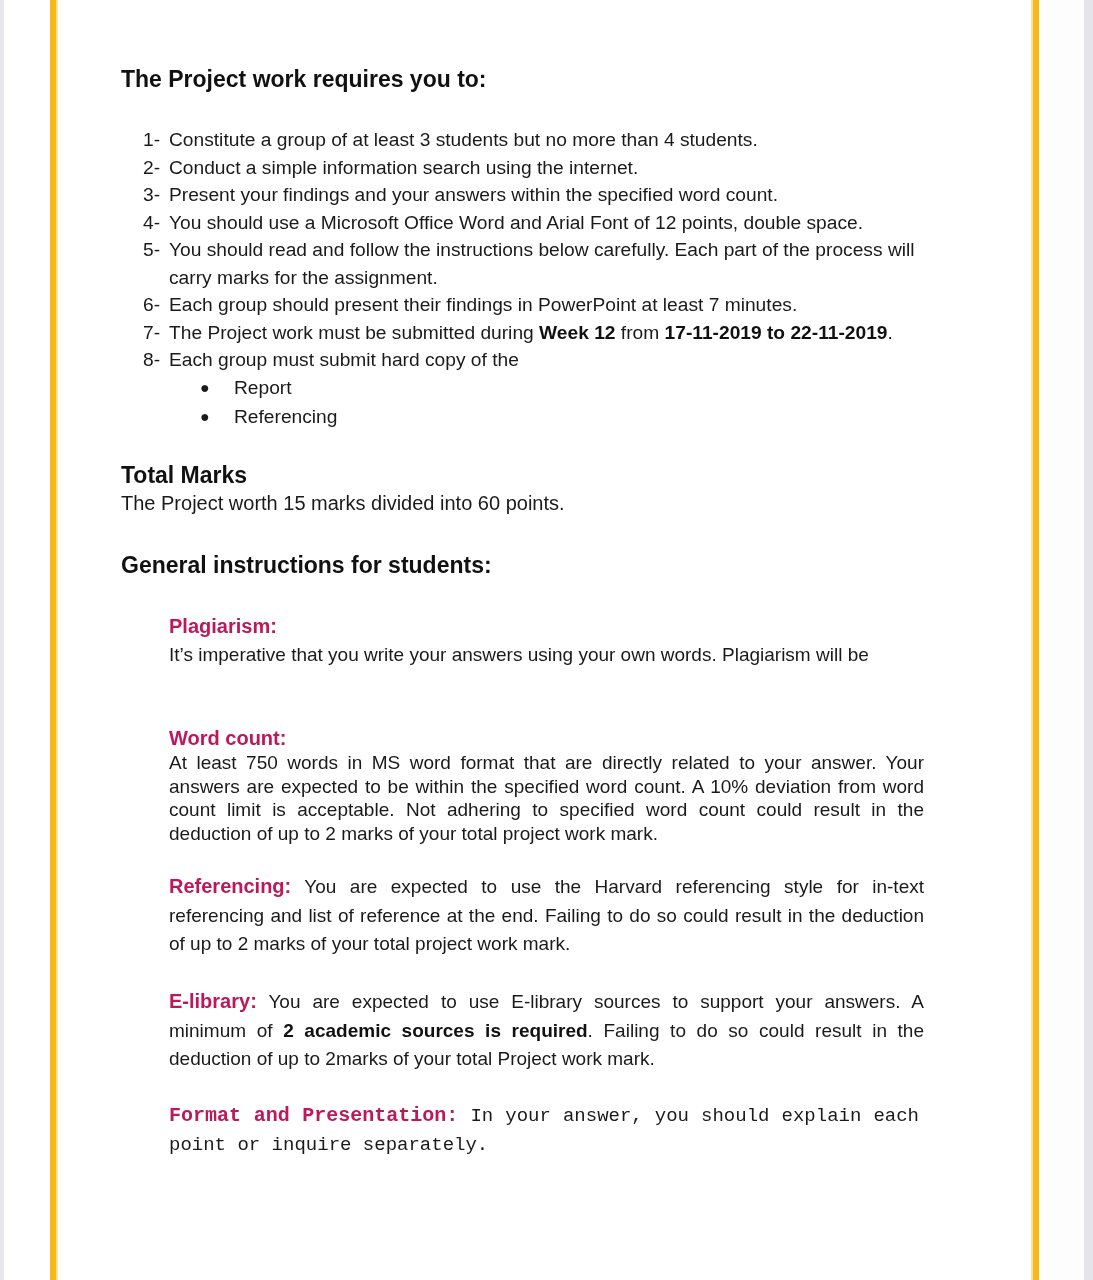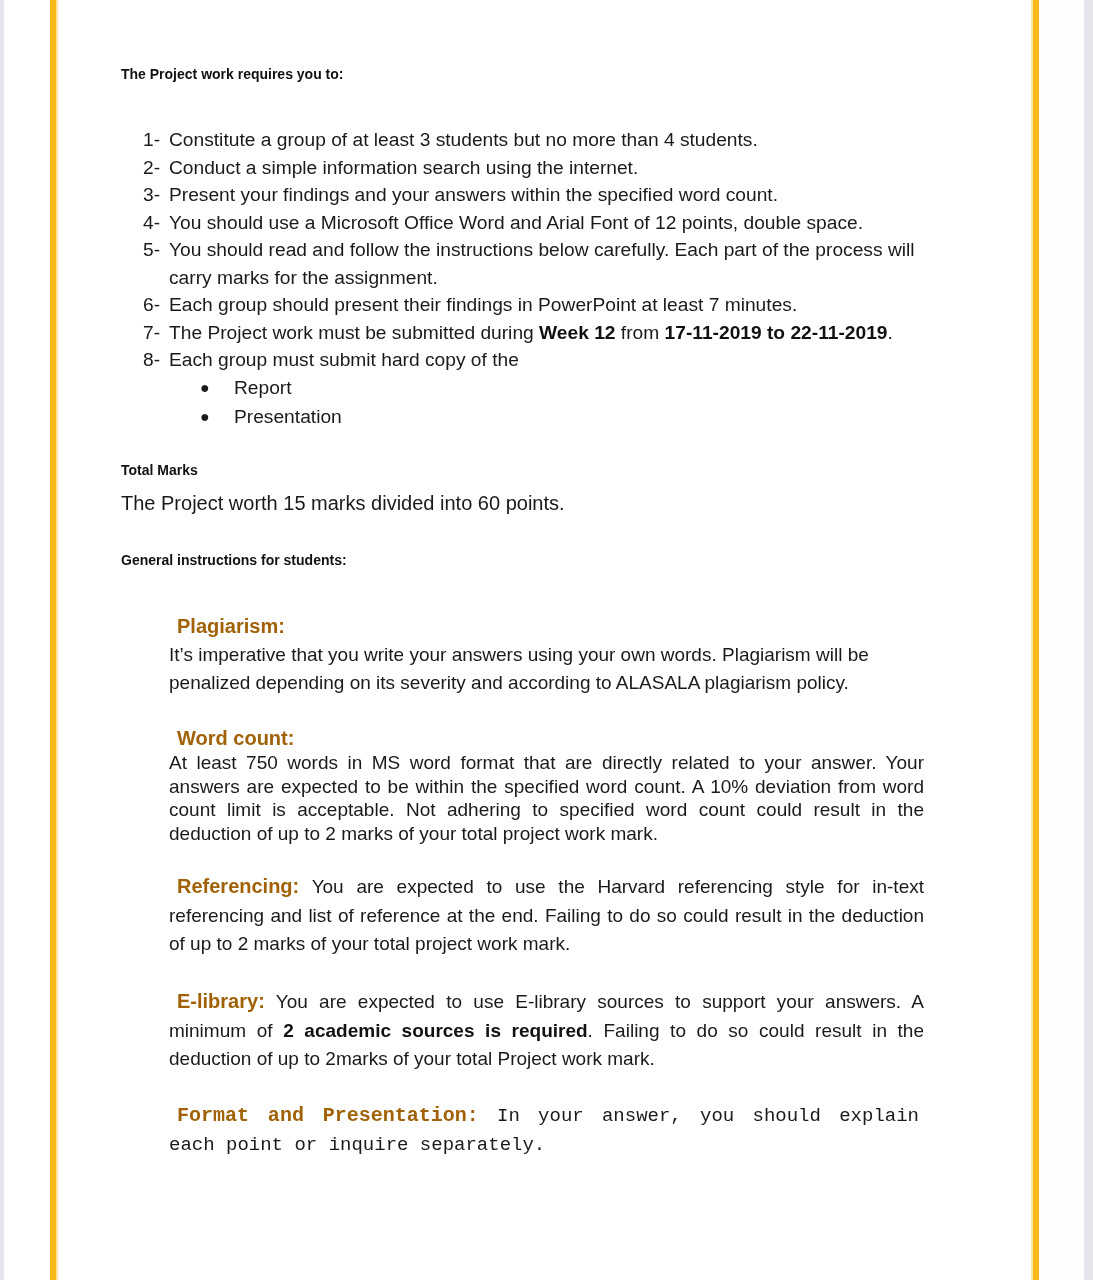--- a/index.html
+++ b/index.html
@@ -8,33 +8,33 @@
     background: #ffffff;
     font-family: "Liberation Sans", sans-serif;
     color: #1a1a1a;
   }
   .edge-left { position: absolute; left: 0; top: 0; width: 4px; height: 1280px; background: #e6e6ec; }
   .edge-right { position: absolute; left: 1084px; top: 0; width: 9px; height: 1280px; background: #e4e4ea; }
   .edge-right-inner { position: absolute; left: 1040px; top: 0; width: 44px; height: 1280px; background: #fdfdfd; }
   .border-left { position: absolute; left: 50px; top: 0; width: 6px; height: 1280px; background: #f7b81a; box-shadow: 2px 0 0 #fbe3a0; }
   .border-right { position: absolute; left: 1033px; top: 0; width: 6px; height: 1280px; background: #f7b81a; box-shadow: -2px 0 0 #fbe3a0; }
 
-  .heading { position: absolute; left: 121px; font-weight: bold; font-size: 14px; color: #111; white-space: nowrap; }
+  .heading { position: absolute; left: 121px; font-weight: bold; font-size: 23px; color: #111; white-space: nowrap; }
   .para { position: absolute; left: 121px; font-size: 20px; color: #1a1a1a; white-space: nowrap; }
 
   .list { position: absolute; left: 143px; top: 126px; width: 800px; font-size: 19.2px; line-height: 27.5px; color: #1a1a1a; }
   .list-item { display: flex; }
   .num { width: 26px; flex: none; }
   .list-text { flex: 1; }
   .bullets { position: absolute; left: 200px; top: 373px; font-size: 19.2px; line-height: 29px; }
   .bullet-item { display: flex; }
   .dot { width: 34px; flex: none; font-size: 16px; }
 
   .section { position: absolute; left: 169px; width: 755px; font-size: 19px; color: #1a1a1a; }
-  .sec-title { font-weight: bold; font-size: 20px; color: #a16207; margin-left: 8px; }
+  .sec-title { font-weight: bold; font-size: 20px; color: #be185d; }
   .justify { text-align: justify; text-align-last: left; }
   b { color: #111; }
 </style>
 </head>
 <body>
 
 <div class="edge-left"></div>
 <div class="edge-right-inner"></div>
 <div class="edge-right"></div>
 <div class="border-left"></div>
@@ -77,33 +77,32 @@
   </div>
 </div>
 
 <div class="bullets">
   <div class="bullet-item">
     <span class="dot">●</span>
     <span>Report</span>
   </div>
   <div class="bullet-item">
     <span class="dot">●</span>
-    <span>Presentation</span>
+    <span>Referencing</span>
   </div>
 </div>
 
 <div class="heading" style="top:462px;">Total Marks</div>
 <div class="para" style="top:492px;">The Project worth 15 marks divided into 60 points.</div>
 
 <div class="heading" style="top:552px;">General instructions for students:</div>
 
 <div class="section" style="top:612px; line-height:28.5px;">
   <div class="sec-title">Plagiarism:</div>
   <div>It’s imperative that you write your answers using your own words. Plagiarism will be</div>
-  <div>penalized depending on its severity and according to ALASALA plagiarism policy.</div>
 </div>
 
 <div class="section" style="top:727px; line-height:23.8px;">
   <div class="sec-title">Word count:</div>
   <div class="justify">At least 750 words in MS word format that are directly related to your answer. Your answers are expected to be within the specified word count. A 10% deviation from word count limit is acceptable. Not adhering to specified word count could result in the deduction of up to 2 marks of your total project work mark.</div>
 </div>
 
 <div class="section justify" style="top:872px; line-height:28.5px;">
   <span class="sec-title">Referencing:</span><span> You are expected to use the Harvard referencing style for in-text referencing and list of reference at the end. Failing to do so could result in the deduction of up to 2 marks of your total project work mark.</span>
 </div>

